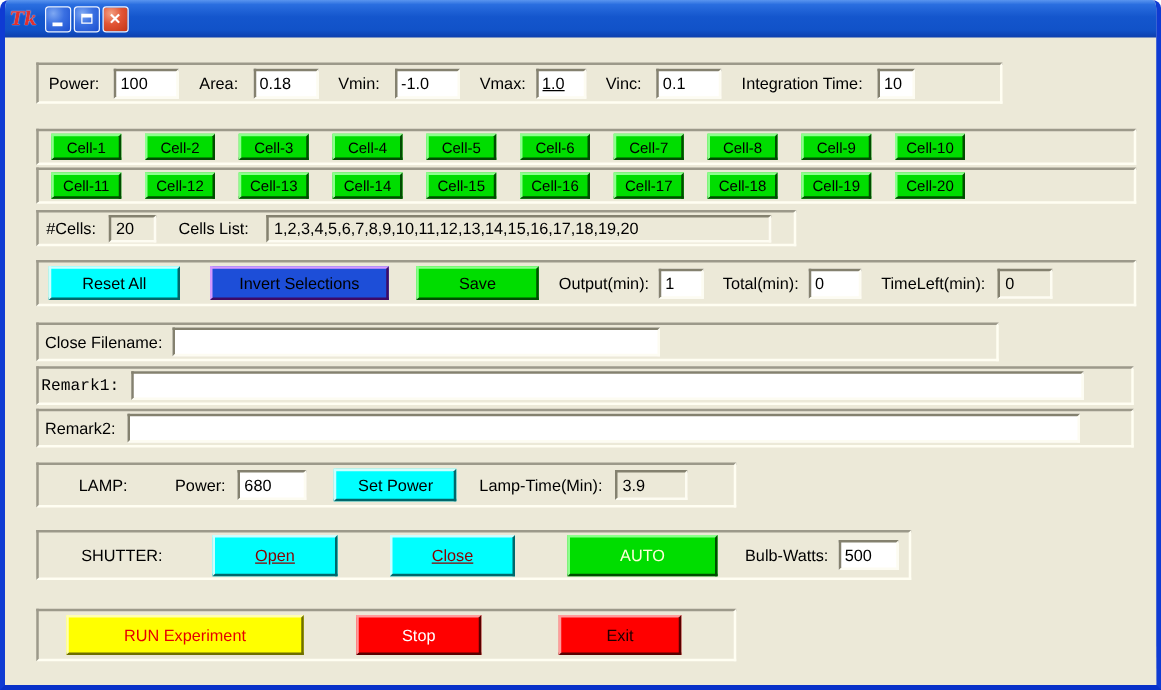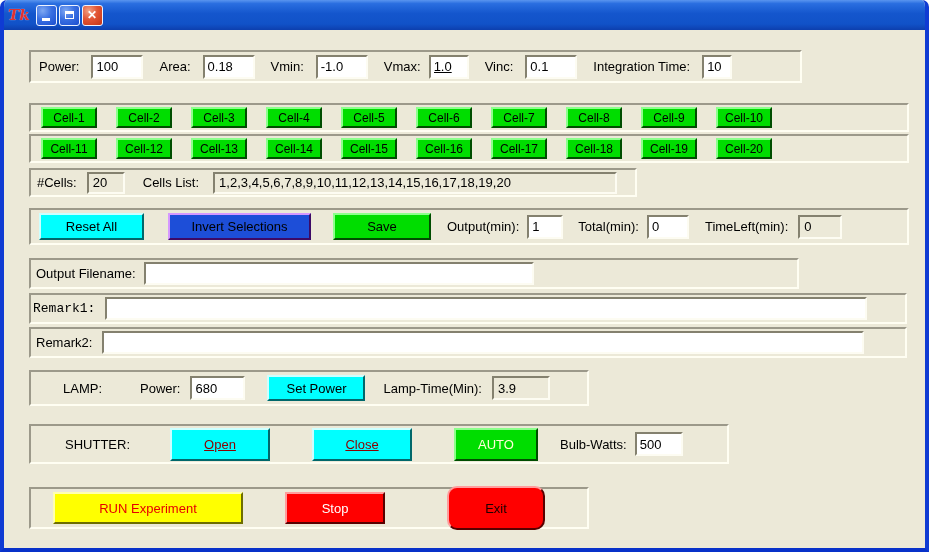--- a/index.html
+++ b/index.html
@@ -130,21 +130,21 @@
     <div class="btn green" style="margin-left:22px;width:98px;height:27px;">Save</div>
     <span class="lbl" style="margin-left:16px;">Output(min):</span>
     <input class="entry" style="margin-left: 8px; width: 36px;" value="1">
     <span class="lbl" style="margin-left:15px;">Total(min):</span>
     <input class="entry" style="margin-left: 8px; width: 42px;" value="0">
     <span class="lbl" style="margin-left:16px;">TimeLeft(min):</span>
     <div class="sunken" style="margin-left:10px;width:44px;">0</div>
   </div>
 
   <div class="frame" style="left:25px;top:258px;width:770px;height:31px;">
-    <span class="lbl" style="margin-left:5px;">Output Filename:</span>
+    <span class="lbl" style="margin-left:5px;">Close Filename:</span>
     <input class="entry" style="margin-left: 8px; width: 390px; height: 23px;" value="">
   </div>
 
   <div class="frame" style="left:25px;top:293px;width:878px;height:31px;">
     <span class="lbl" style="margin-left:2px;font-family:Liberation Mono, monospace;">Remark1:</span>
     <input class="entry" style="margin-left: 10px; width: 762px; height: 23px;" value="">
   </div>
 
   <div class="frame" style="left:25px;top:327px;width:878px;height:31px;">
     <span class="lbl" style="margin-left:5px;">Remark2:</span>
@@ -157,24 +157,24 @@
     <input class="entry" style="margin-left: 10px; width: 55px;" value="680">
     <div class="btn cyan" style="margin-left:22px;width:98px;height:26px;">Set Power</div>
     <span class="lbl" style="margin-left:18px;">Lamp-Time(Min):</span>
     <div class="sunken" style="margin-left:10px;width:58px;">3.9</div>
   </div>
 
   <div class="frame" style="left:25px;top:424px;width:700px;height:40px;">
     <span class="lbl" style="margin-left:34px;">SHUTTER:</span>
     <div class="btn cyan dkred" style="margin-left:40px;width:100px;height:33px;">Open</div>
     <div class="btn cyan dkred" style="margin-left:42px;width:100px;height:33px;">Close</div>
-    <div class="btn auto" style="margin-left:42px;width:84px;height:33px;">AUTO</div>
+    <div class="btn auto" style="margin-left:42px;width:120px;height:33px;">AUTO</div>
     <span class="lbl" style="margin-left:22px;">Bulb-Watts:</span>
     <input class="entry" style="margin-left: 8px; width: 48px;" value="500">
   </div>
 
   <div class="frame" style="left:25px;top:487px;width:560px;height:42px;">
     <div class="btn yellow" style="margin-left:22px;width:190px;height:32px;">RUN Experiment</div>
     <div class="btn red-w" style="margin-left:42px;width:100px;height:32px;">Stop</div>
-    <div class="btn red-b" style="margin-left:62px;width:98px;height:44px;border-radius:10px;">Exit</div>
+    <div class="btn red-b" style="margin-left:62px;width:98px;height:32px;">Exit</div>
   </div>
 
 </div>
 
 </body></html>

